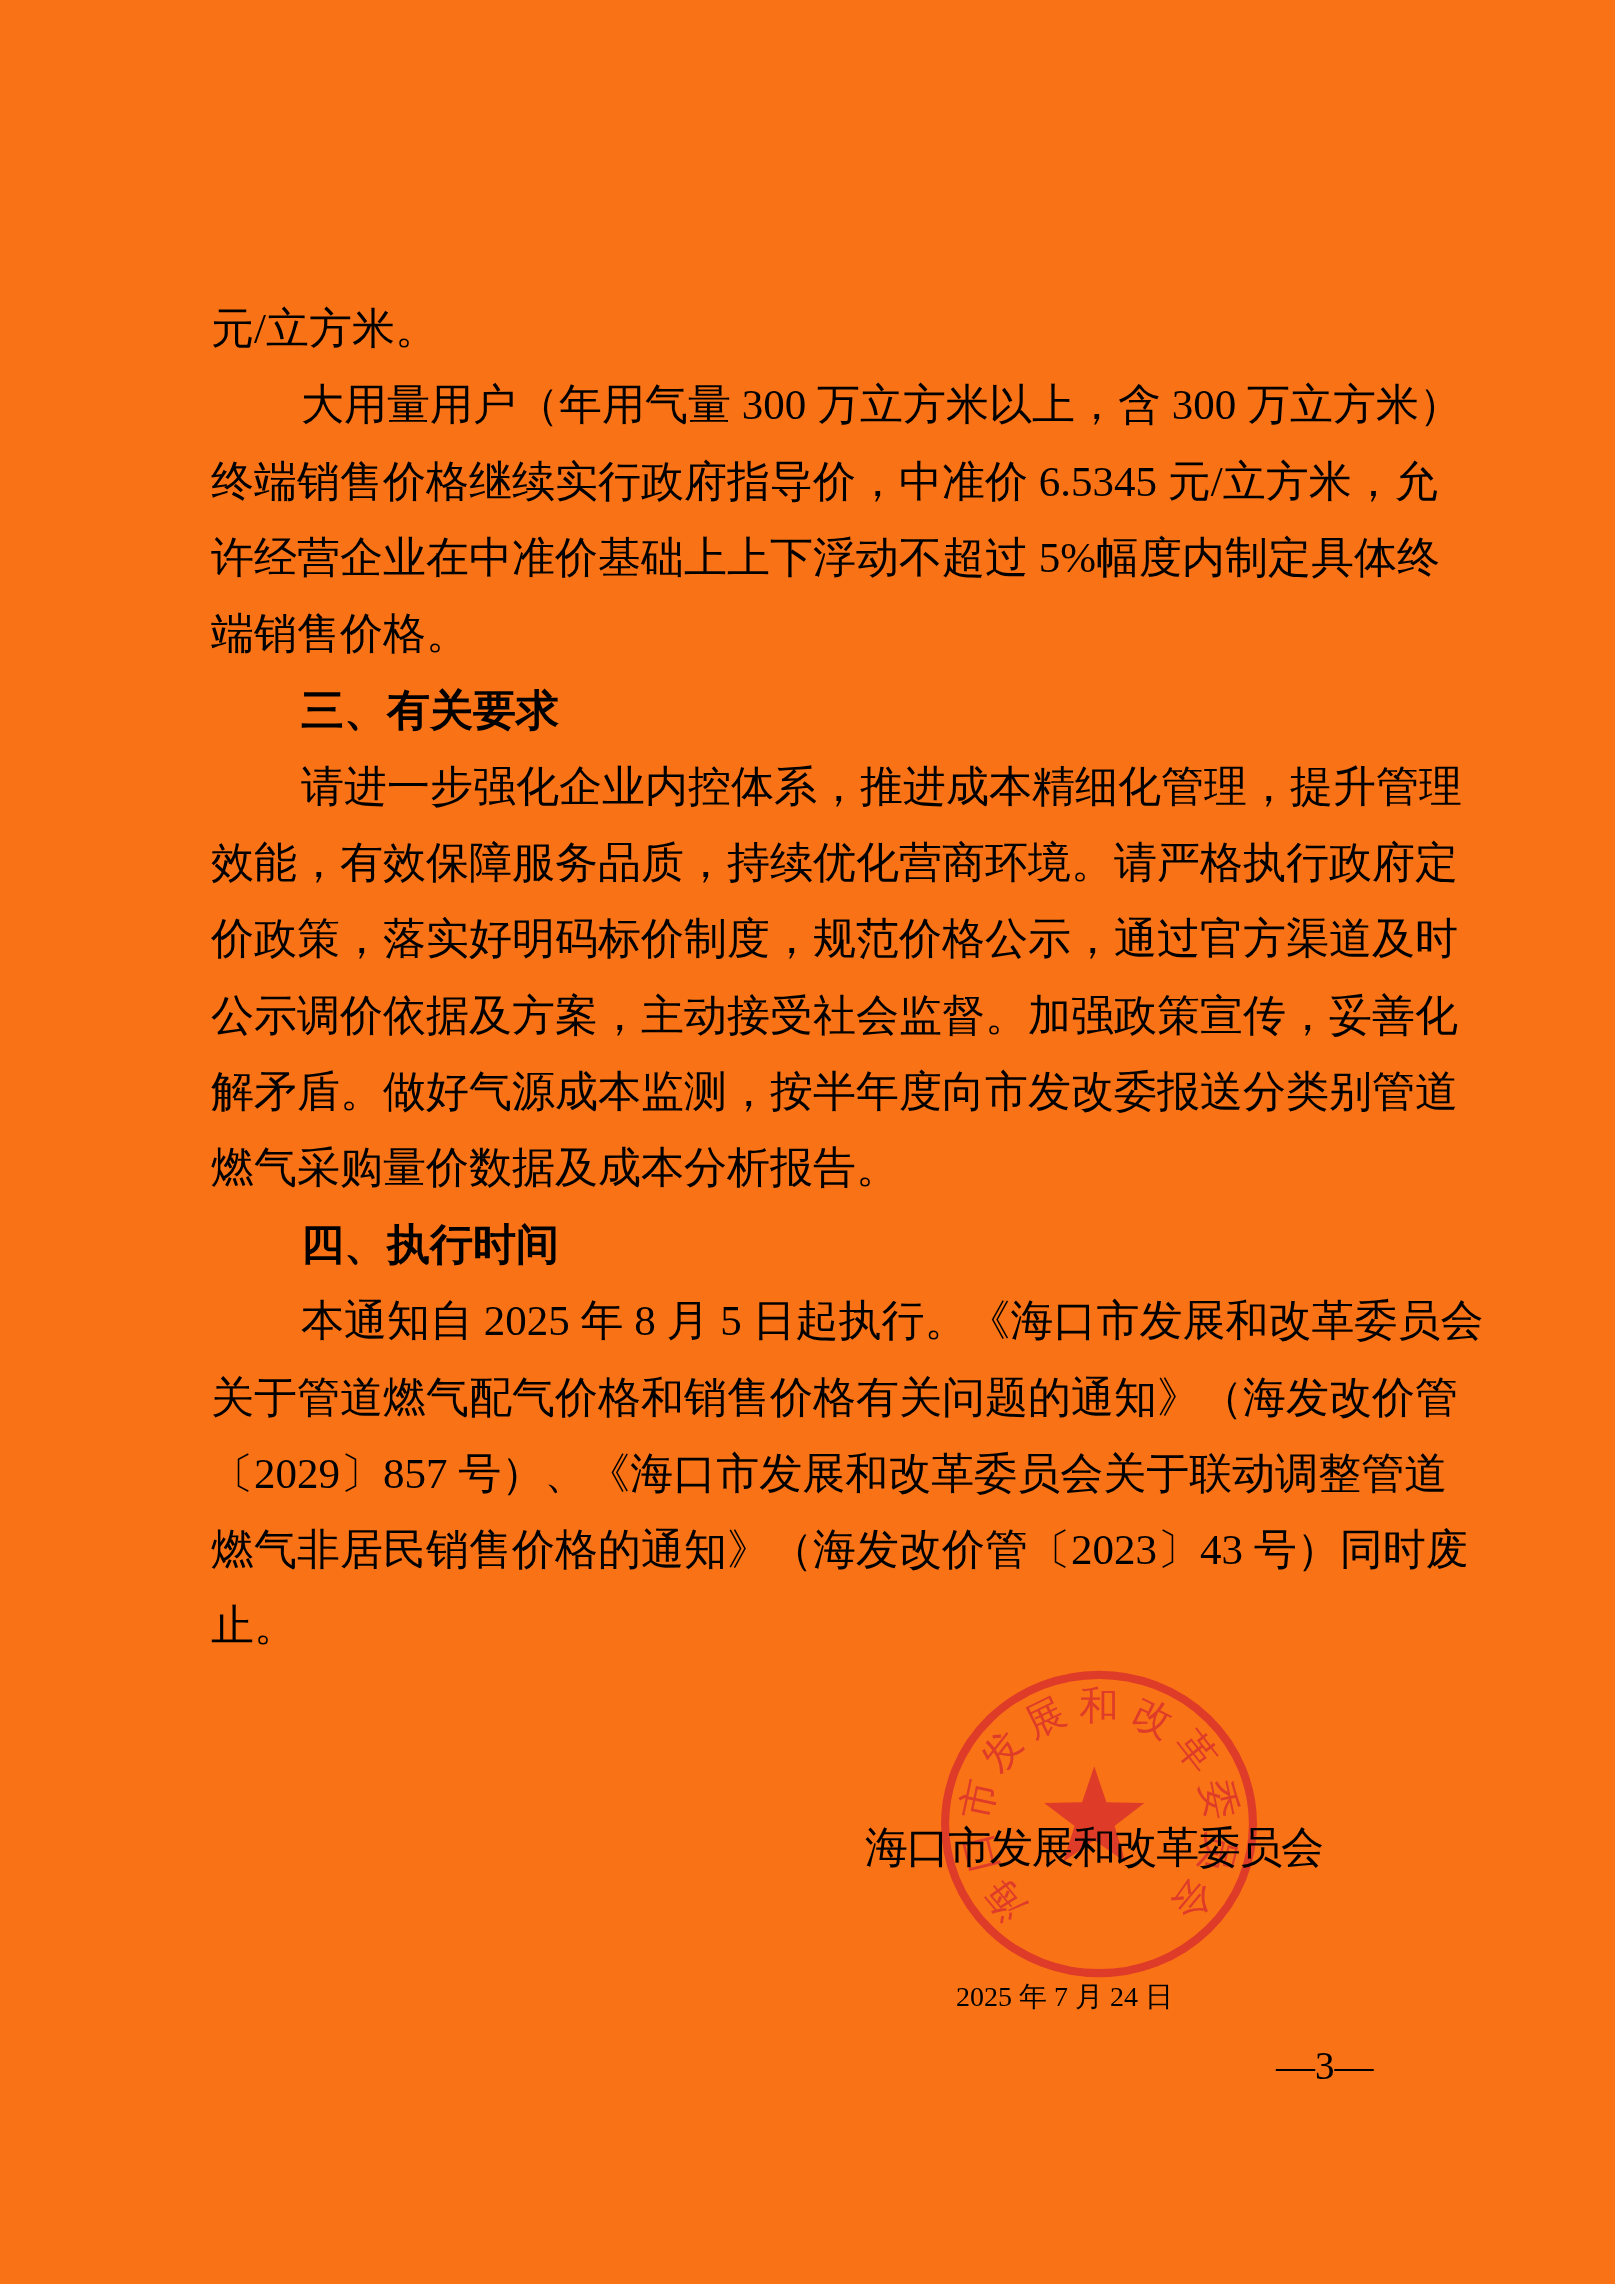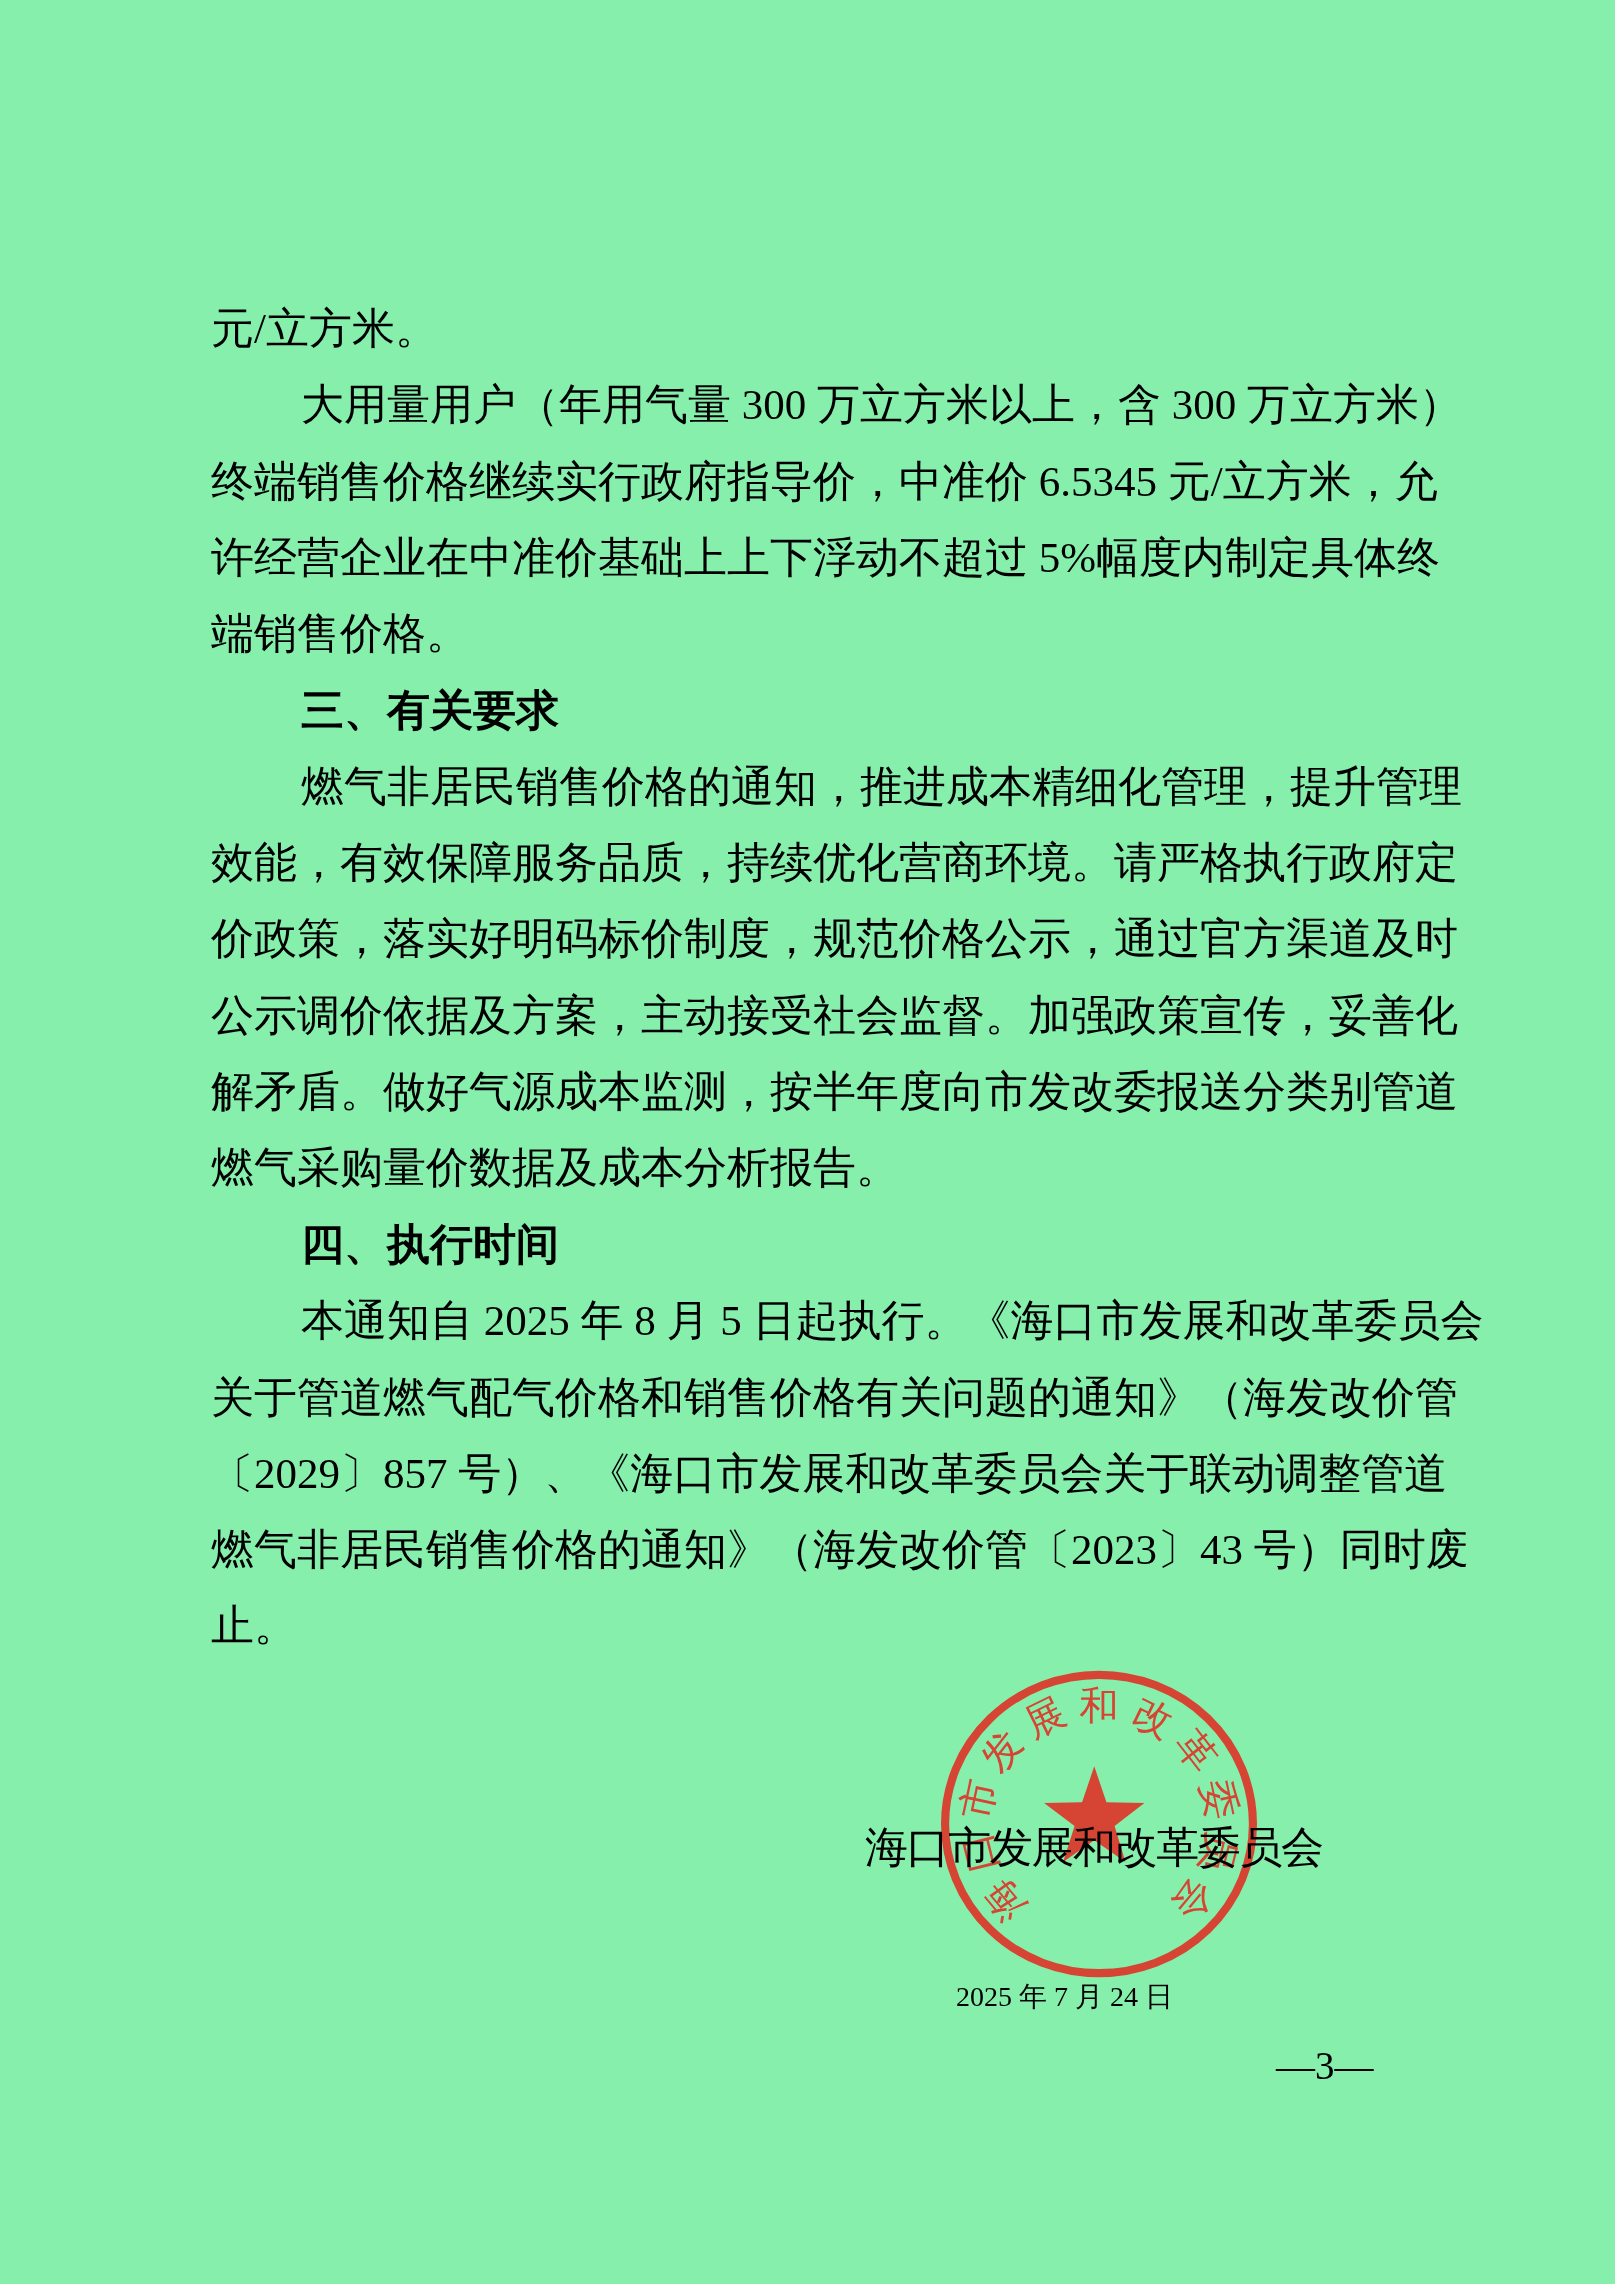--- a/index.html
+++ b/index.html
@@ -4,21 +4,21 @@
 <style>
   html, body {
     margin: 0;
     padding: 0;
     background: #ffffff;
   }
   .page {
     position: relative;
     width: 1616px;
     height: 2284px;
-    background: #86efac;
+    background: #f97316;
     overflow: hidden;
     color: #000;
     font-family: "Liberation Serif", "DejaVu Serif", serif;
   }
   .line {
     position: absolute;
     left: 211px;
     width: 1197px;
     height: 75px;
     font-size: 43px;
@@ -87,21 +87,21 @@
 <body>
 
 <div class="page">
 
   <div class="line" style="top:292px">元/立方米。</div>
   <div class="line indent justify" style="top:368px">大用量用户（年用气量 300 万立方米以上，含 300 万立方米）</div>
   <div class="line justify" style="top:445px">终端销售价格继续实行政府指导价，中准价 6.5345 元/立方米，允</div>
   <div class="line justify" style="top:521px">许经营企业在中准价基础上上下浮动不超过 5%幅度内制定具体终</div>
   <div class="line indent heading" style="top:674px">三、有关要求</div>
   <div class="line" style="top:597px">端销售价格。</div>
-  <div class="line indent justify" style="top:750px">燃气非居民销售价格的通知，推进成本精细化管理，提升管理</div>
+  <div class="line indent justify" style="top:750px">请进一步强化企业内控体系，推进成本精细化管理，提升管理</div>
   <div class="line justify" style="top:826px">效能，有效保障服务品质，持续优化营商环境。请严格执行政府定</div>
   <div class="line justify" style="top:902px">价政策，落实好明码标价制度，规范价格公示，通过官方渠道及时</div>
   <div class="line justify" style="top:1055px">解矛盾。做好气源成本监测，按半年度向市发改委报送分类别管道</div>
   <div class="line justify" style="top:979px">公示调价依据及方案，主动接受社会监督。加强政策宣传，妥善化</div>
   <div class="line" style="top:1131px">燃气采购量价数据及成本分析报告。</div>
   <div class="line indent heading" style="top:1208px">四、执行时间</div>
   <div class="line indent justify" style="top:1284px">本通知自 2025 年 8 月 5 日起执行。《海口市发展和改革委员会</div>
   <div class="line justify" style="top:1361px">关于管道燃气配气价格和销售价格有关问题的通知》（海发改价管</div>
   <div class="line justify" style="top:1437px">〔2029〕857 号）、《海口市发展和改革委员会关于联动调整管道</div>
   <div class="line justify" style="top:1513px">燃气非居民销售价格的通知》（海发改价管〔2023〕43 号）同时废</div>

